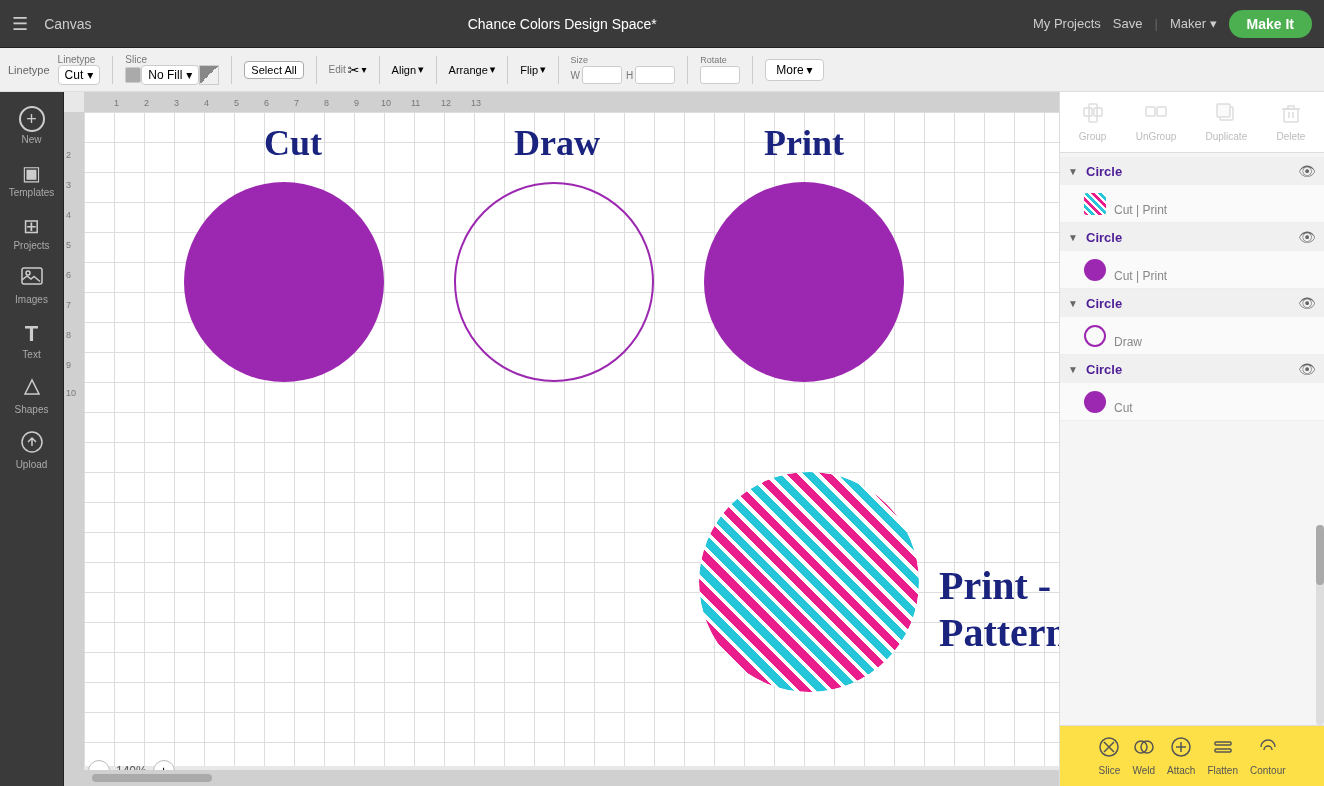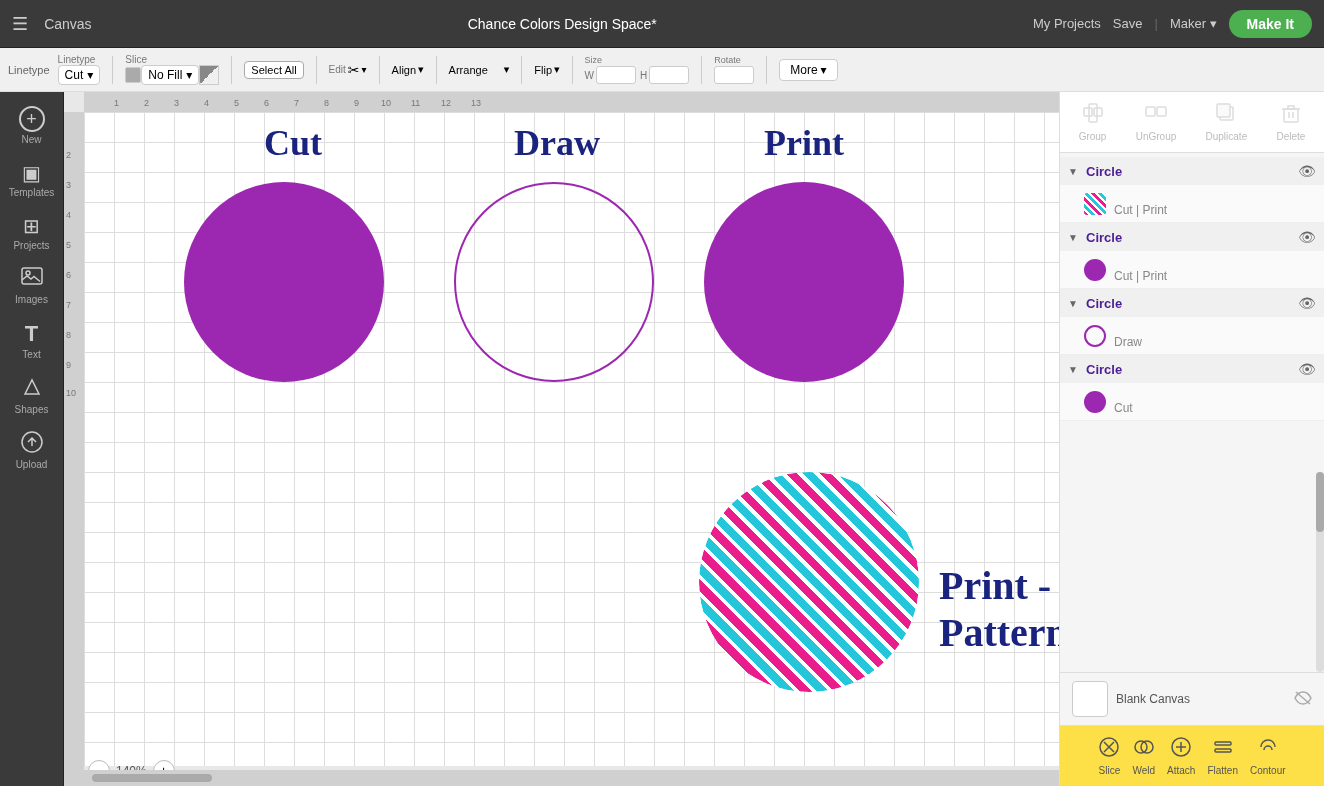--- a/index.html
+++ b/index.html
@@ -273,21 +273,21 @@
     <span style="font-size:10px;color:#777">Edit</span>
     <span style="font-size:14px;cursor:pointer">✂</span>
     <span style="font-size:10px;cursor:pointer">▾</span>
   </div>
   <div class="toolbar-separator"></div>
   <div style="display:flex;align-items:center;gap:2px;font-size:11px;cursor:pointer">
     <span>Align</span>
       <span>▾</span>
   </div>
   <div class="toolbar-separator"></div>
-  <div style="display:flex;align-items:center;gap:16px;font-size:11px;cursor:pointer">
+  <div style="display:flex;align-items:center;gap:2px;font-size:11px;cursor:pointer">
     <span>Arrange</span>
       <span>▾</span>
   </div>
   <div class="toolbar-separator"></div>
   <div style="display:flex;align-items:center;gap:2px;font-size:11px;cursor:pointer">
     <span>Flip</span>
       <span>▾</span>
   </div>
   <div class="toolbar-separator"></div>
   <div style="display:flex;align-items:center;gap:4px;font-size:11px">
@@ -539,32 +539,20 @@
       </div>
 
     </div>
 
     <div style="position:relative;height:0">
       <div style="position:absolute;right:0;top:-200px;width:8px;height:200px;background:#ddd;border-radius:4px">
         <div style="width:8px;height:60px;background:#aaa;border-radius:4px"></div>
       </div>
     </div>
 
-    <div class="panel-bottom">
-      <div class="blank-canvas-row">
-        <div class="blank-canvas-swatch"></div>
-        <span class="blank-canvas-label">Blank Canvas</span>
-        <span class="blank-canvas-eye">
-          <svg width="18" height="14" viewBox="0 0 18 14" fill="none">
-              <path d="M1 7C3 3 6 1 9 1s6 2 8 6c-2 4-5 6-8 6S3 11 1 7z" stroke="#aaa" stroke-width="1.5"></path>
-              <line x1="2" y1="1" x2="16" y2="13" stroke="#aaa" stroke-width="1.5"></line>
-            </svg>
-        </span>
-      </div>
-    </div>
 
     <div class="bottom-actions">
       <div class="bottom-action-btn">
         <div class="bottom-action-icon">
           <svg width="22" height="22" viewBox="0 0 22 22" fill="none">
               <circle cx="11" cy="11" r="9" stroke="#555" stroke-width="1.5"></circle>
               <path d="M6 6l10 10M16 6L6 16" stroke="#555" stroke-width="1.5"></path>
             </svg>
         </div>
         <span>Slice</span>

